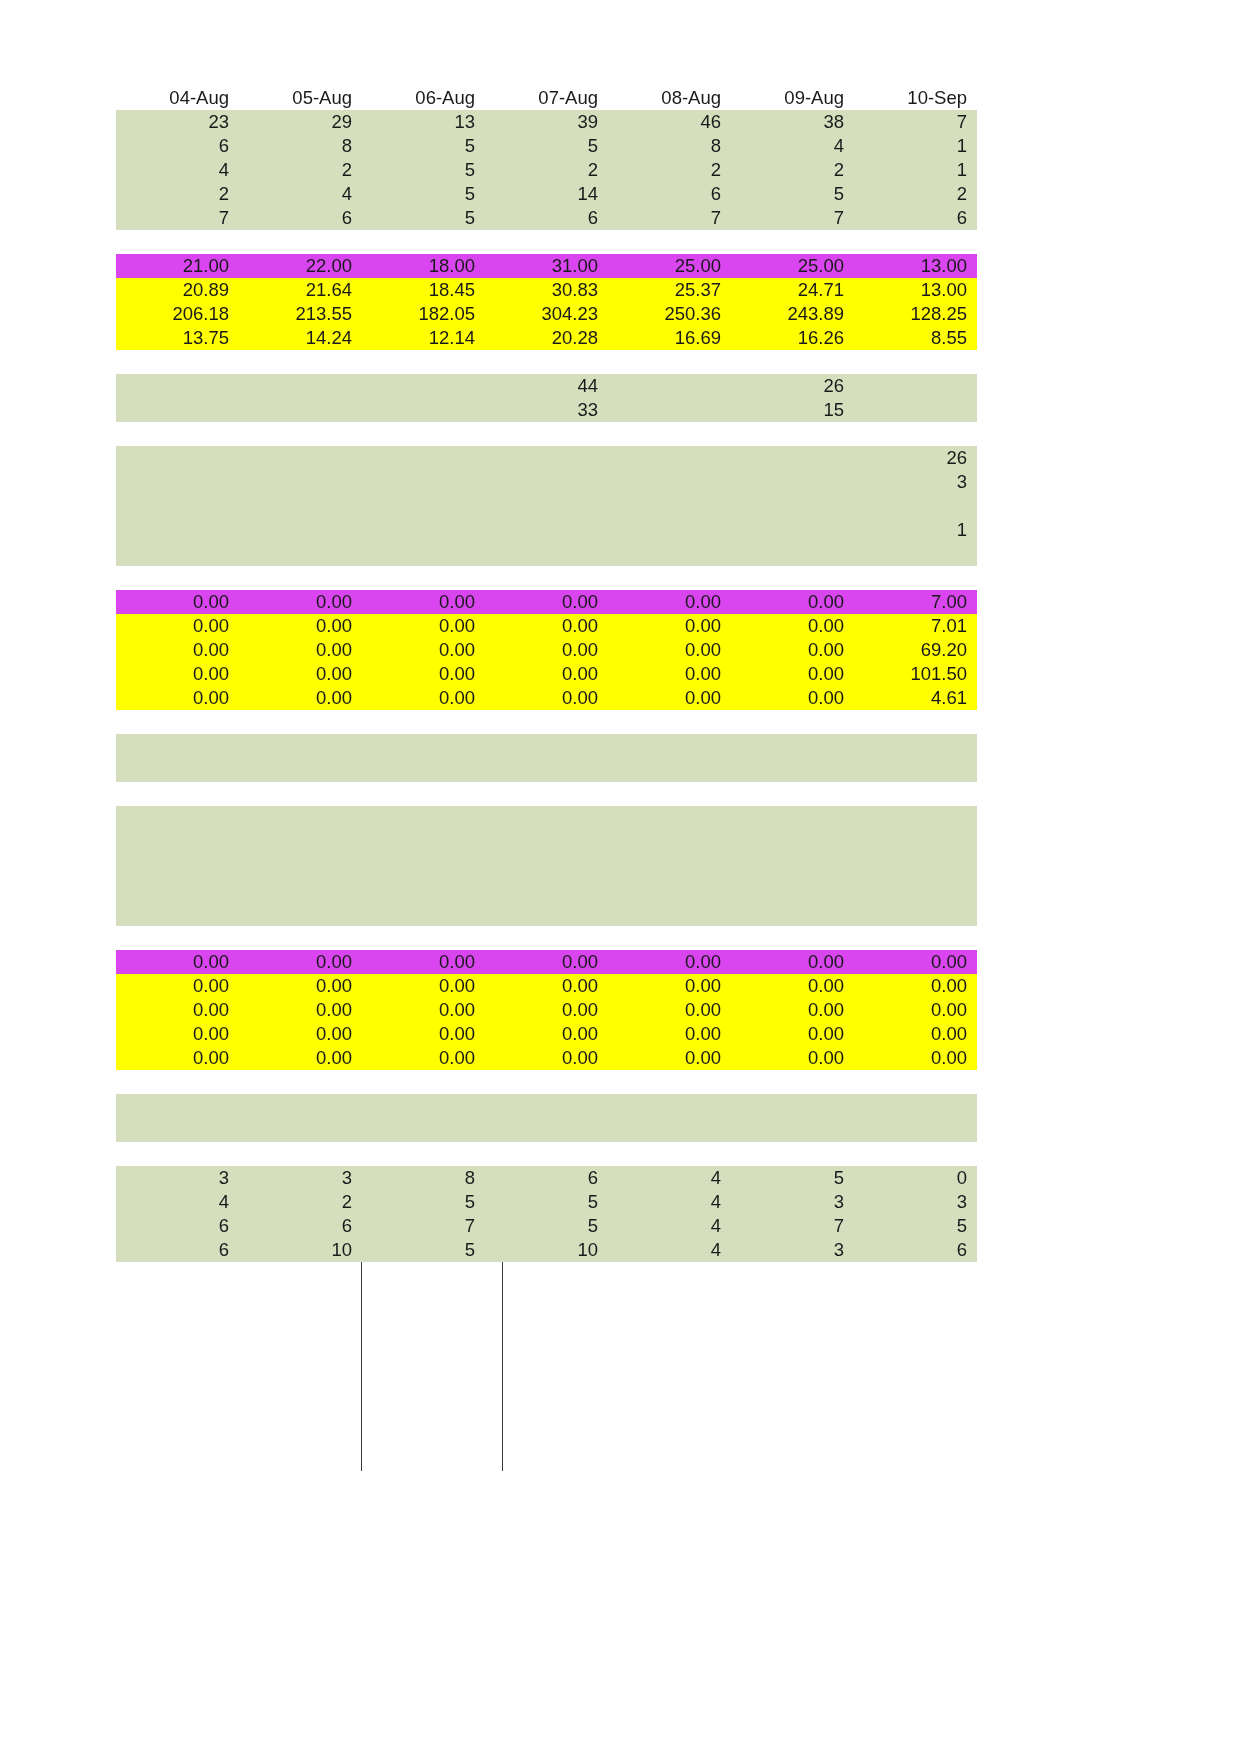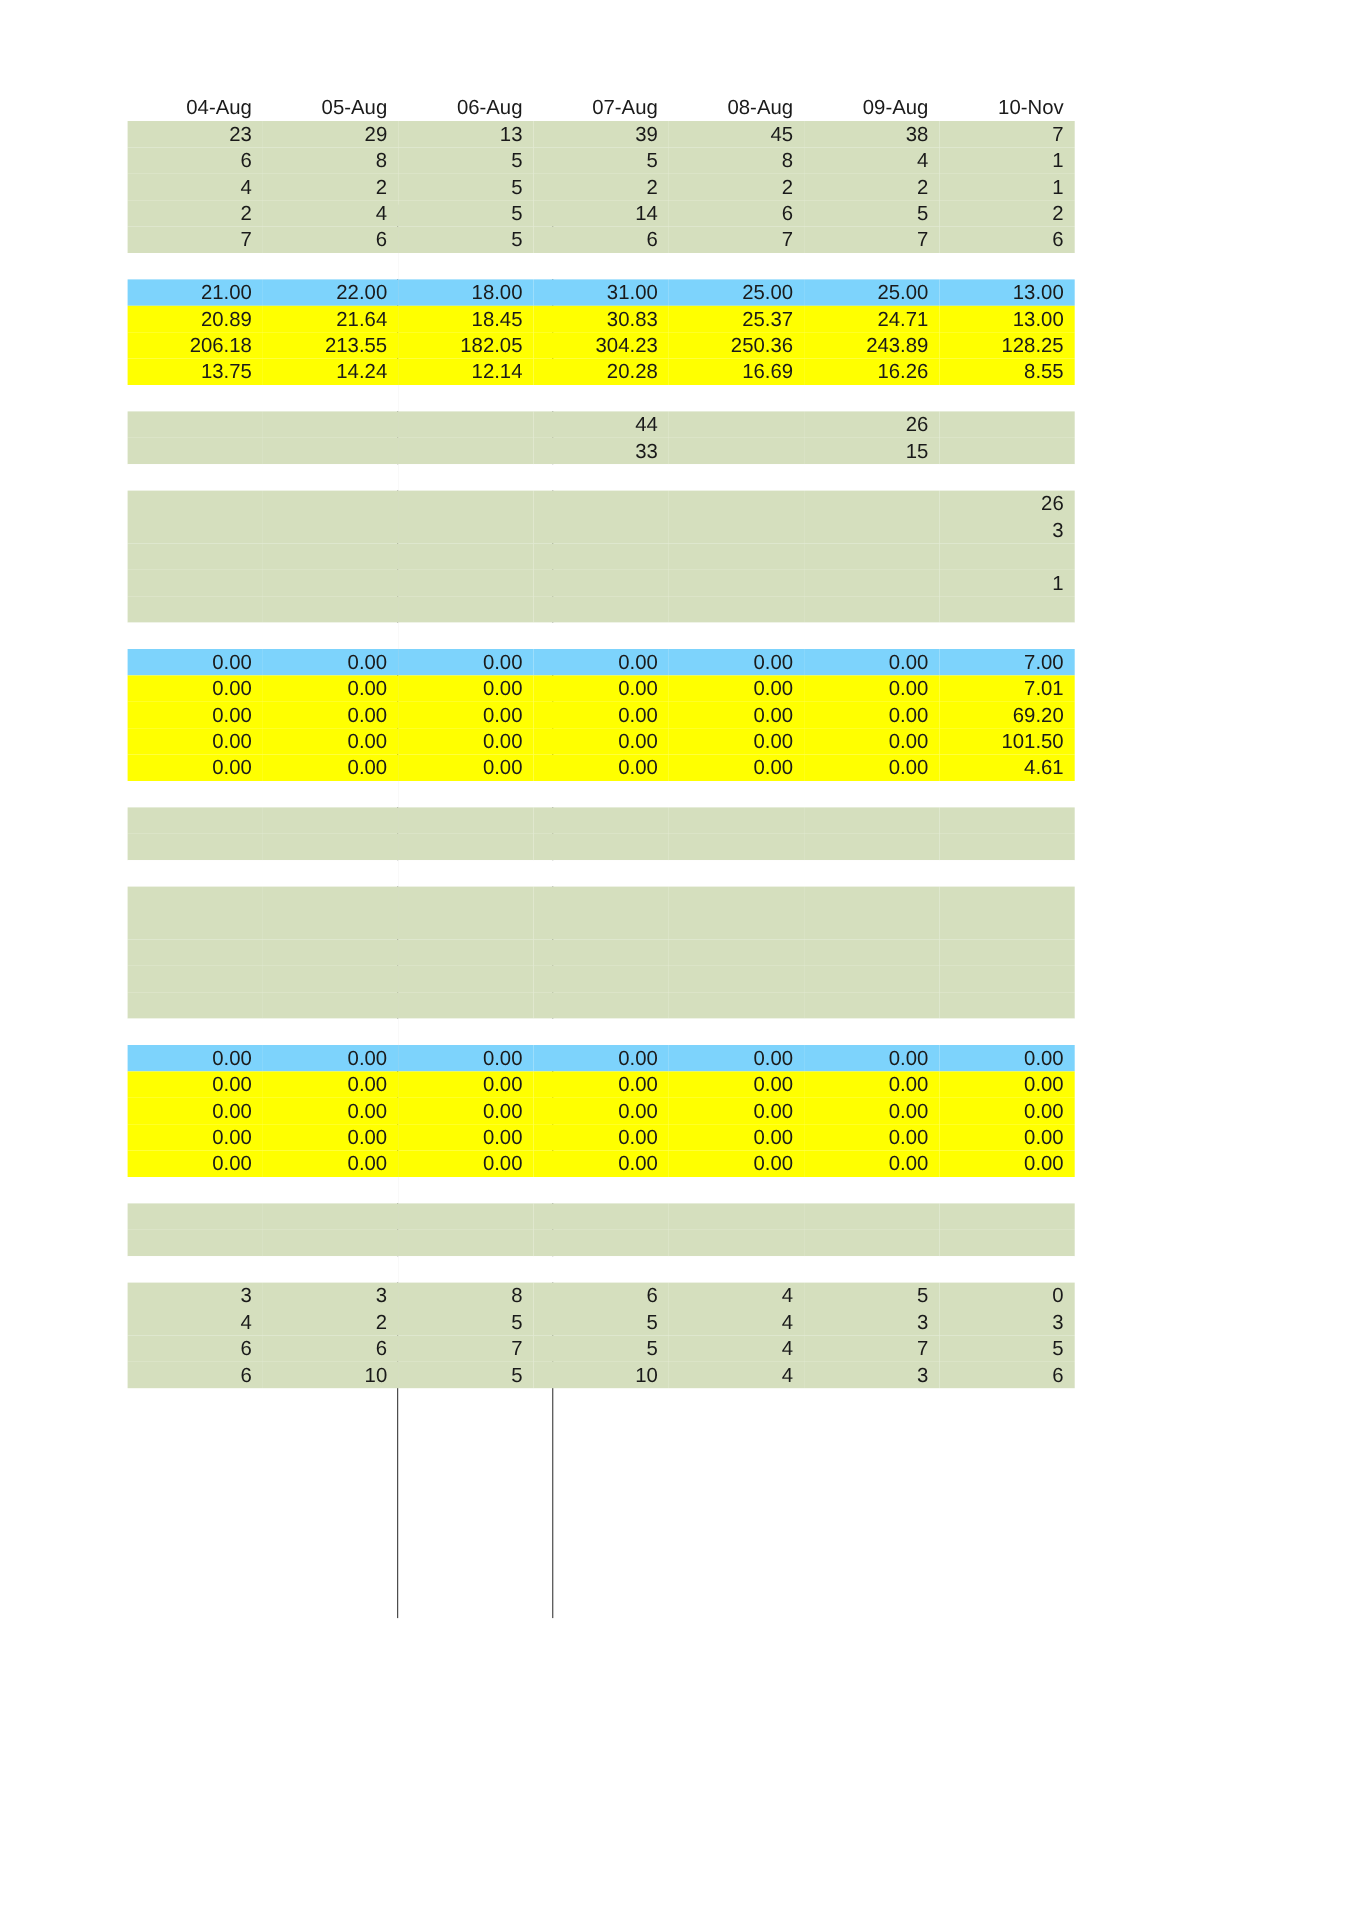--- a/index.html
+++ b/index.html
@@ -56,21 +56,21 @@
     text-align: center;
     font-size: 19px;
     padding: 0;
     height: 40px;
     line-height: 40px;
     color: #000000;
   }
   tr.gap td { height: 14px; background: #ffffff !important; }
 
   .bg-green td { background: #d5dfbe; }
-  .bg-pink td { background: #7dd3fc; }
+  .bg-pink td { background: #d946ef; }
   .bg-yellow td { background: #ffff00; }
 
   td.empty { color: transparent; }
 </style>
 </head>
 <body>
 
 <div class="sheet">
 
   <div class="vline v1"></div>
@@ -87,30 +87,30 @@
         <col class="c">
     </colgroup>
     <thead>
       <tr class="bg-white">
         <th class="hdr">04-Aug</th>
         <th class="hdr">05-Aug</th>
         <th class="hdr">06-Aug</th>
         <th class="hdr">07-Aug</th>
         <th class="hdr">08-Aug</th>
         <th class="hdr">09-Aug</th>
-        <th class="hdr">10-Nov</th>
+        <th class="hdr">10-Sep</th>
       </tr>
     </thead>
     <tbody id="grid-body">
         <tr class="bg-green">
           <td>23</td>
           <td>29</td>
           <td>13</td>
           <td>39</td>
-          <td>45</td>
+          <td>46</td>
           <td>38</td>
           <td>7</td>
         </tr>
         <tr class="bg-green">
           <td>6</td>
           <td>8</td>
           <td>5</td>
           <td>5</td>
           <td>8</td>
           <td>4</td>

